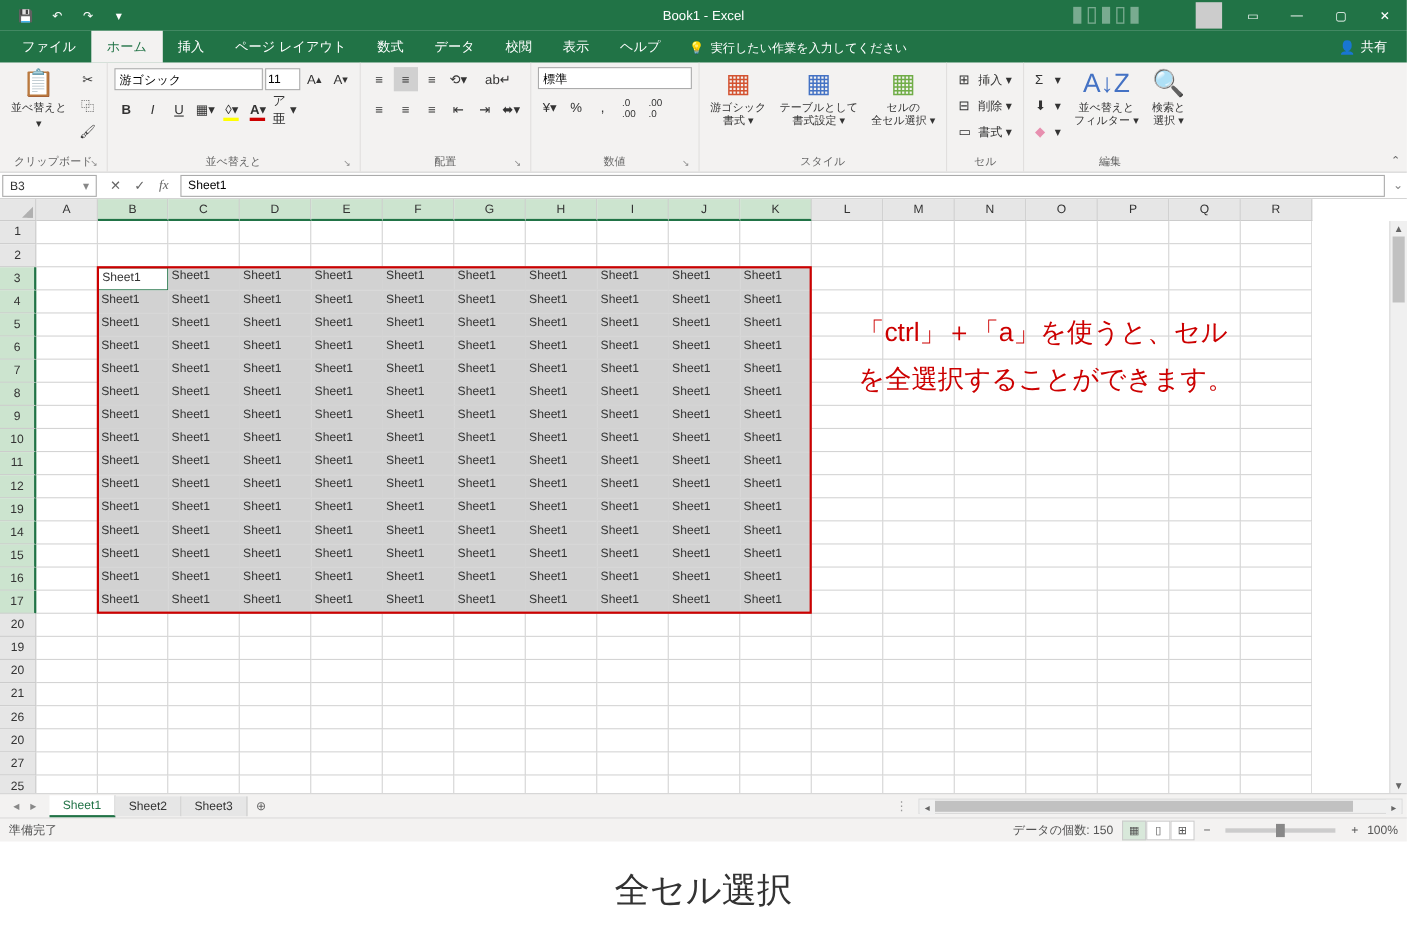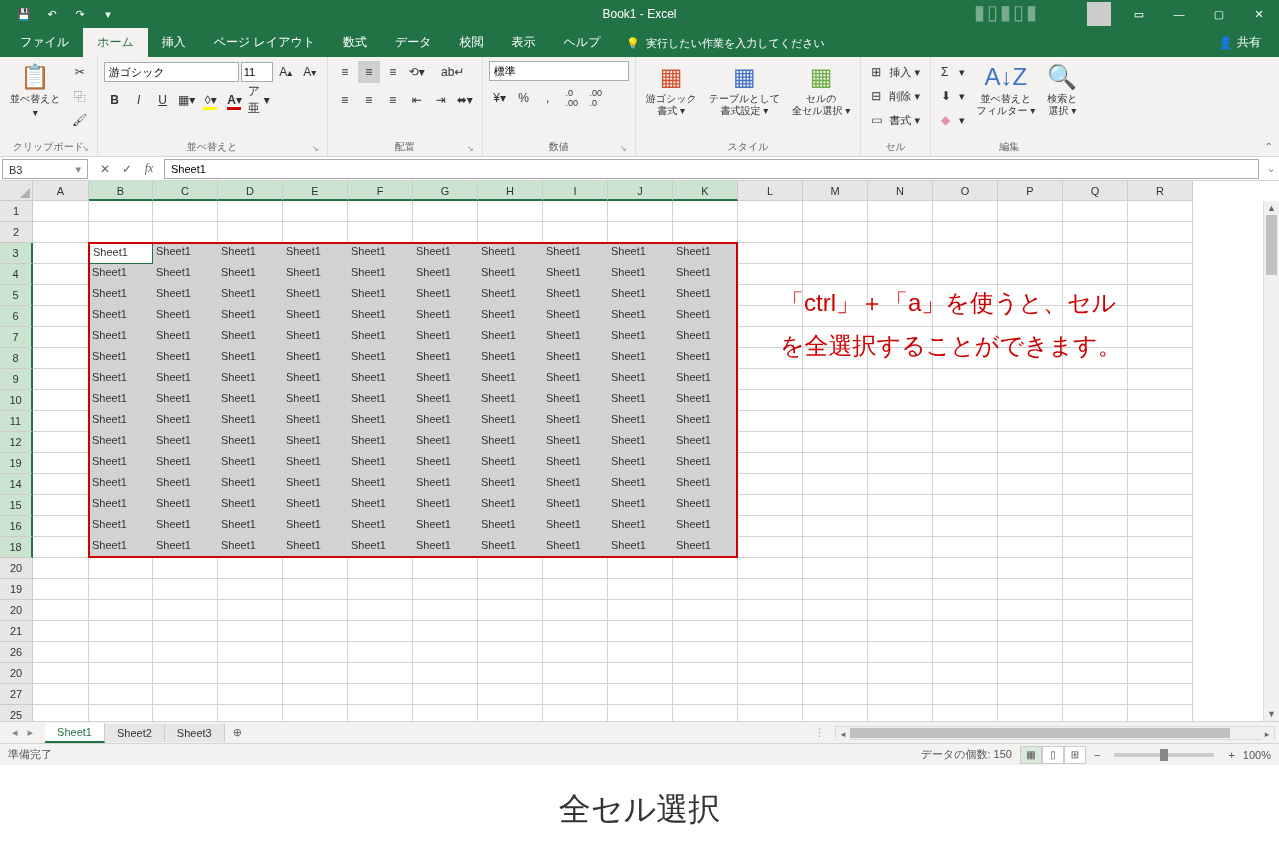--- a/index.html
+++ b/index.html
@@ -343,21 +343,21 @@
         <div class="row-h sel">7</div>
         <div class="row-h sel">8</div>
         <div class="row-h sel">9</div>
         <div class="row-h sel">10</div>
         <div class="row-h sel">11</div>
         <div class="row-h sel">12</div>
         <div class="row-h sel">19</div>
         <div class="row-h sel">14</div>
         <div class="row-h sel">15</div>
         <div class="row-h sel">16</div>
-        <div class="row-h sel">18</div>
+        <div class="row-h sel">17</div>
         <div class="row-h">20</div>
         <div class="row-h">19</div>
         <div class="row-h">20</div>
         <div class="row-h">21</div>
         <div class="row-h">26</div>
         <div class="row-h">20</div>
         <div class="row-h">27</div>
         <div class="row-h">25</div>
       </div>
     <div class="cells" id="cells-container">

